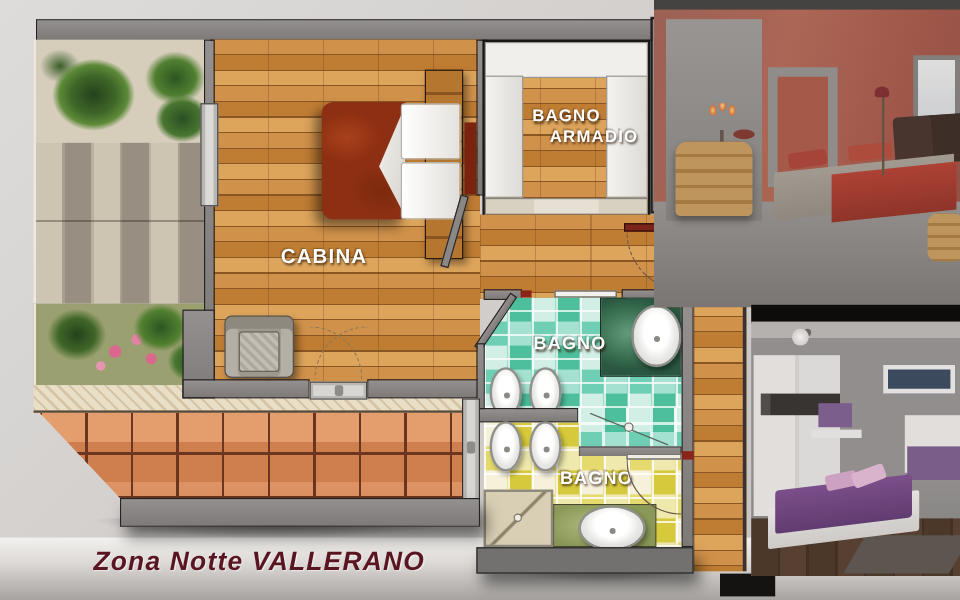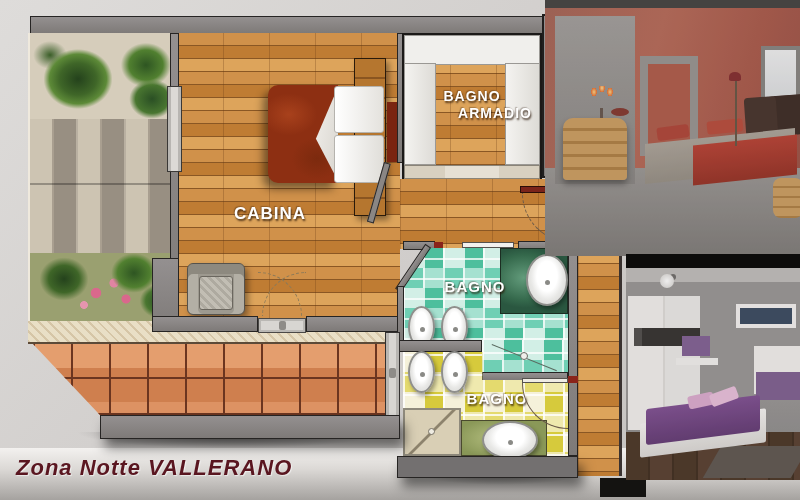--- a/index.html
+++ b/index.html
@@ -44,21 +44,21 @@
     text-shadow:1px 2px 2px rgba(40,20,5,.75), -1px -1px 1px rgba(40,20,5,.3);}
   .arc{border:0 dashed #8a7a5a;background:transparent;}
 </style>
 </head>
 <body>
 
 <div id="stage">
 
   <div style="left:0;top:448;width:800px;height:52px;top:448px;
               background:linear-gradient(180deg,#f3f1ef 0%,#dcd9d6 40%,#a5a29f 100%);"></div>
-  <div class="room-label" style="left:16px;top:455px;width:400px;text-align:left;color:#5a1620;font-size:22px;font-style:italic;
+  <div class="room-label" style="left:16px;top:455px;width:400px;text-align:center;color:#5a1620;font-size:22px;font-style:italic;
               text-shadow:1px 1px 1px rgba(255,255,255,.6);">Zona Notte VALLERANO</div>
 
   <div style="left:60px;top:432px;width:340px;height:22px;background:radial-gradient(60% 100% at 50% 0,rgba(0,0,0,.5),transparent 75%);"></div>
   <div style="left:400px;top:470px;width:200px;height:20px;background:radial-gradient(60% 100% at 50% 0,rgba(0,0,0,.45),transparent 75%);"></div>
 
   <div class="wall" style="left:30px;top:16px;width:516px;height:18px;"></div>
 
   <div style="left:28px;top:33px;width:147px;height:86px;background:
          radial-gradient(46px 40px at 48px 46px,#24421c 0%,#3f6628 40%,#5d8a38 62%,transparent 75%),
          radial-gradient(34px 30px at 116px 32px,#2e5522 0%,#518030 50%,transparent 74%),

